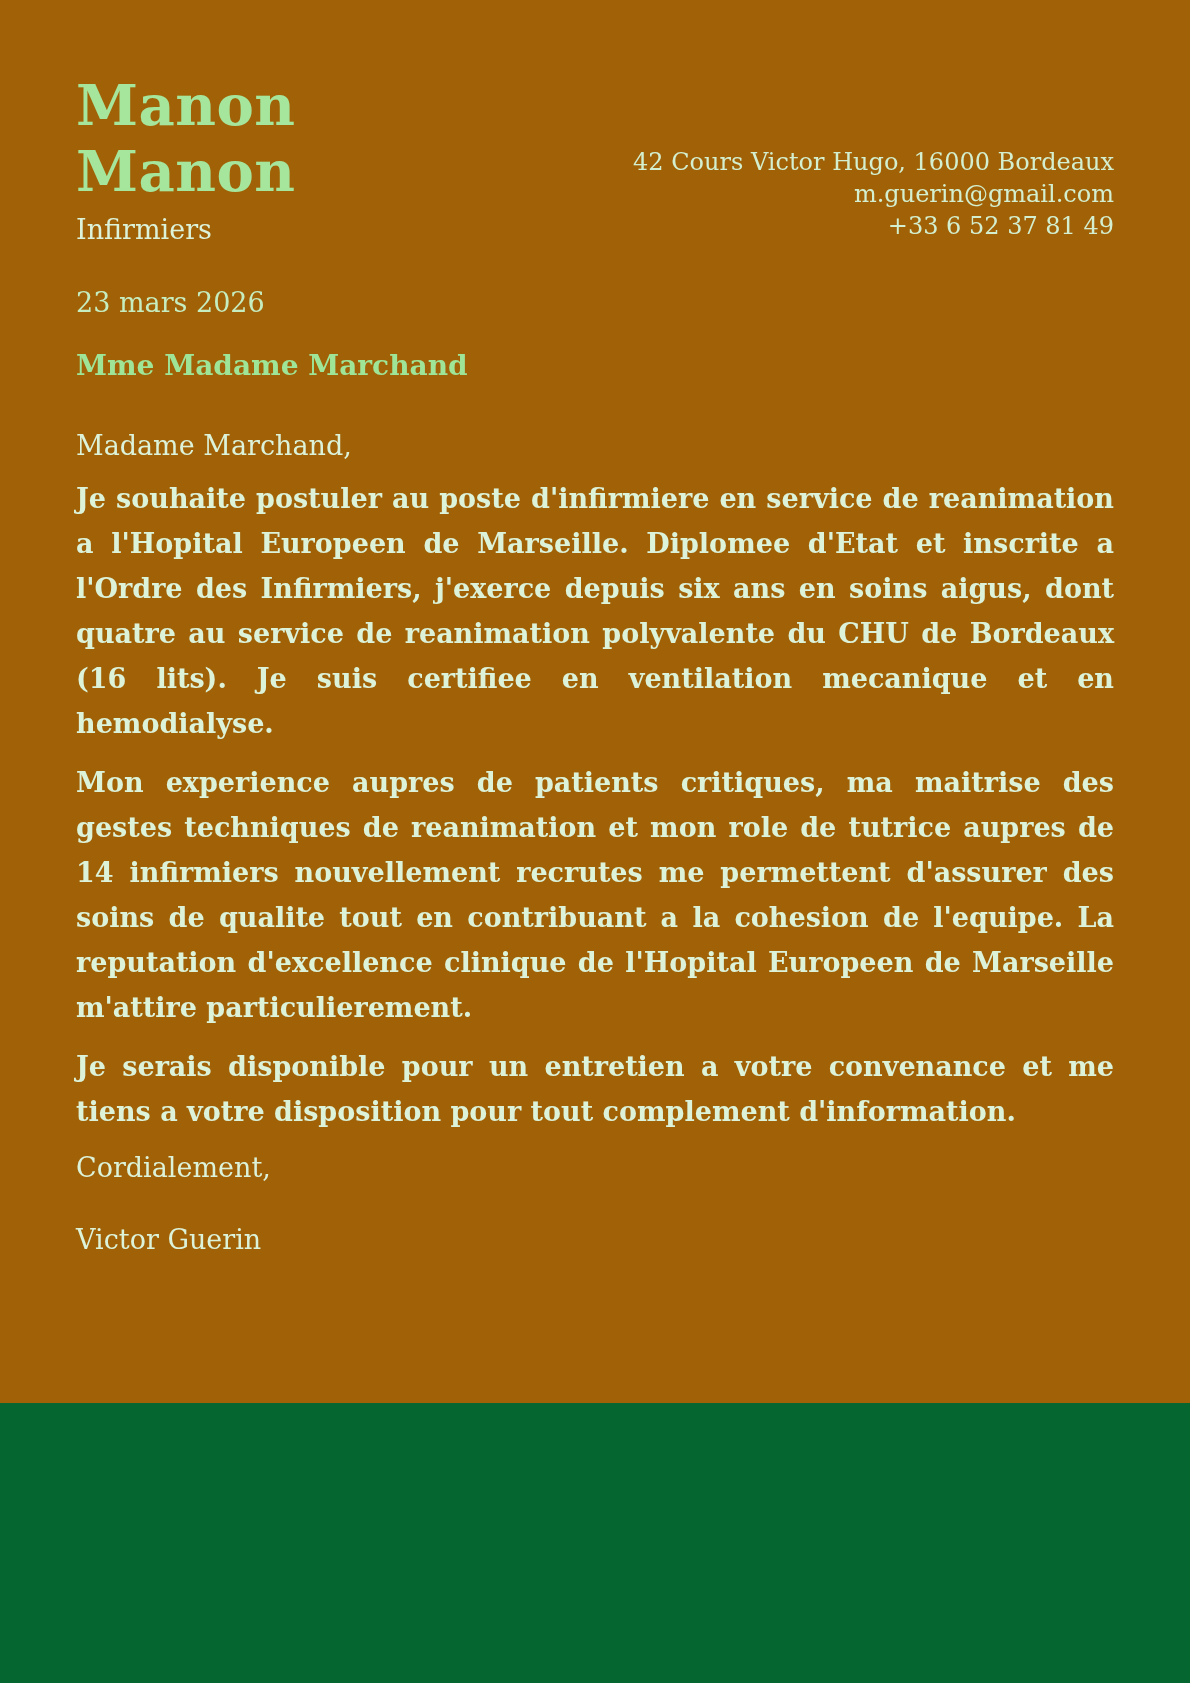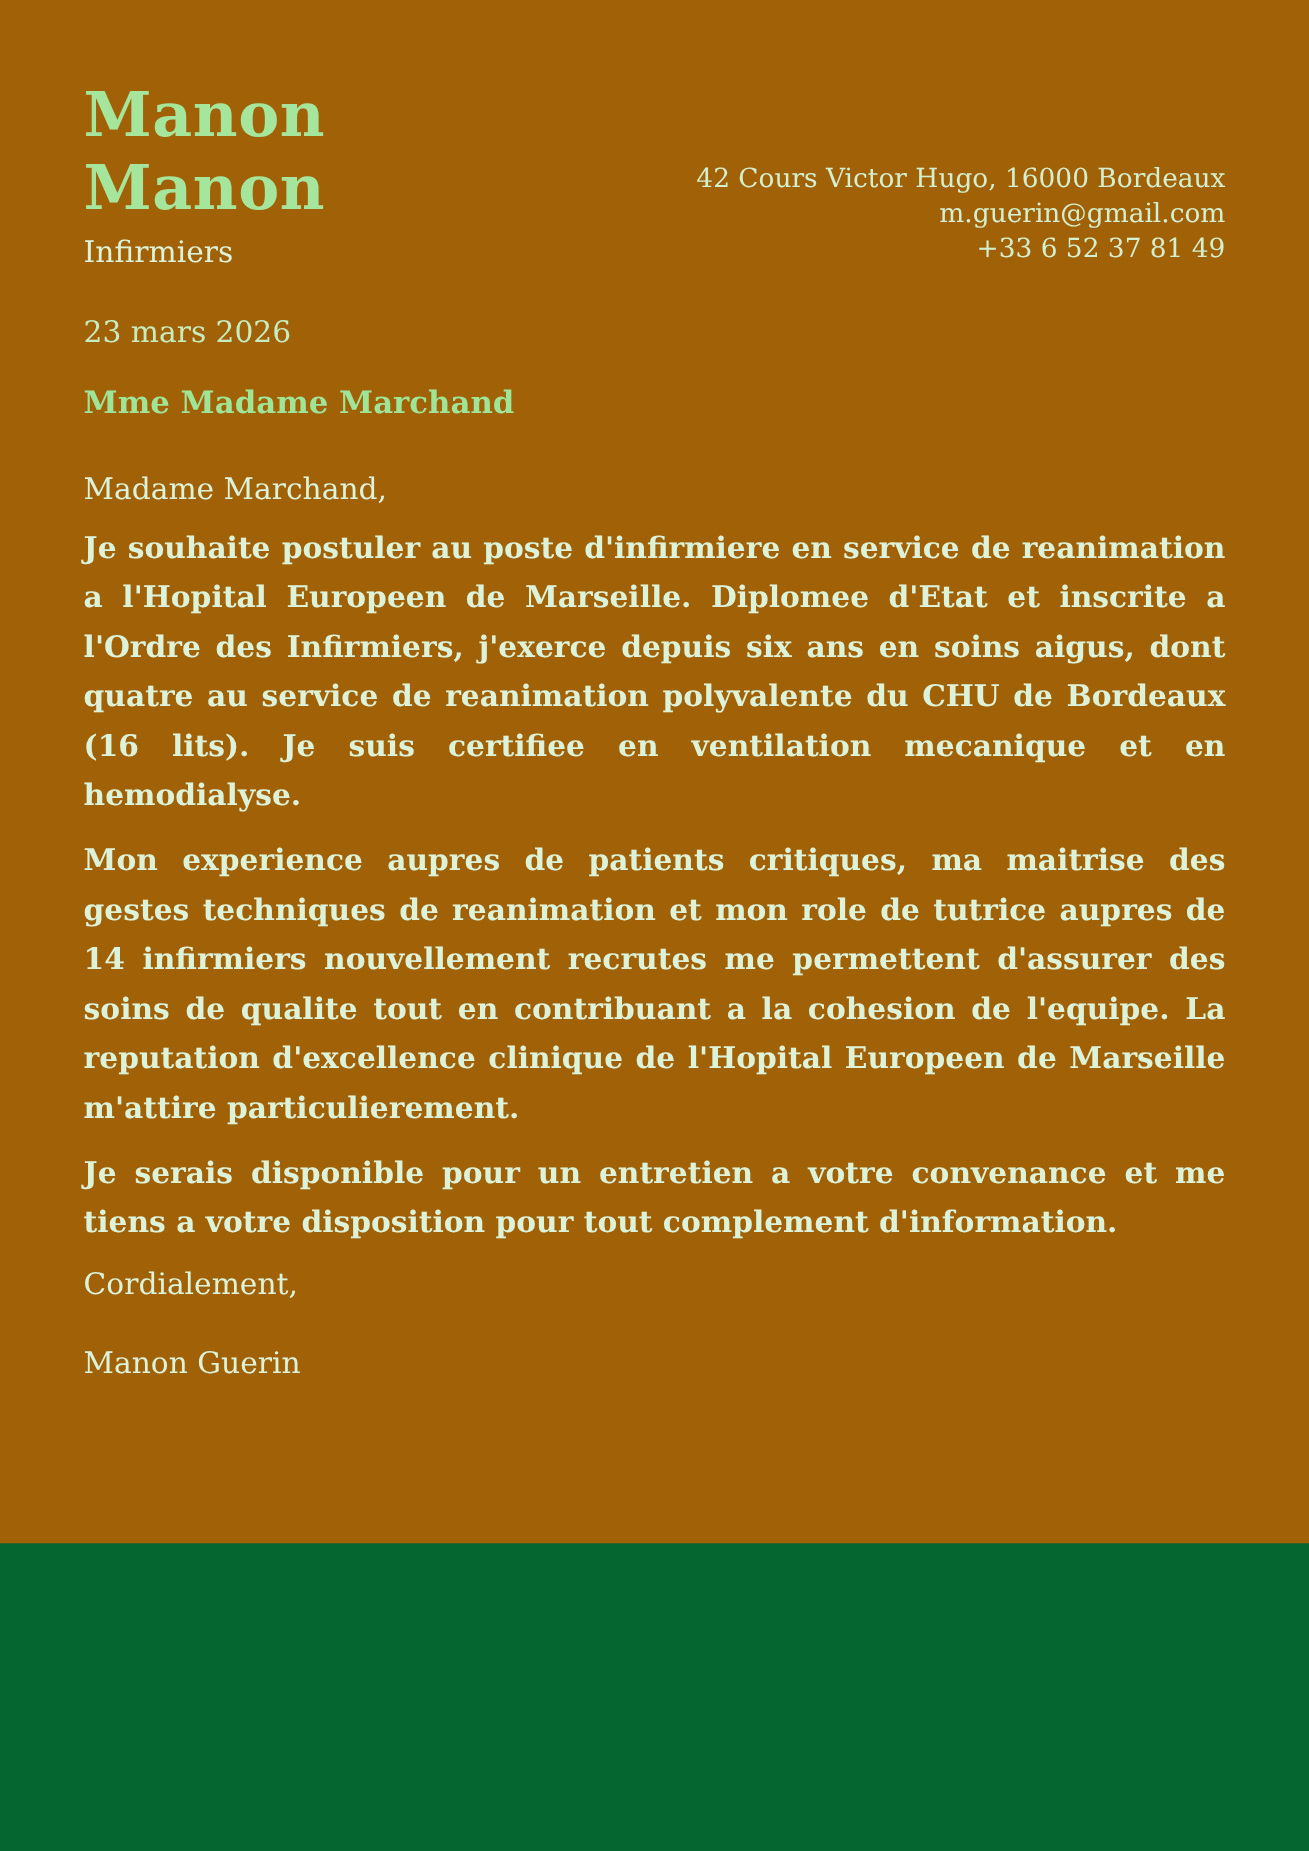--- a/index.html
+++ b/index.html
@@ -117,16 +117,16 @@
   <div class="recipient">
     <div class="recipient-name">Mme Madame Marchand</div>
   </div>
 
   <div class="letter-body">
     <p class="salutation">Madame Marchand,</p>
     <p class="para">Je souhaite postuler au poste d'infirmiere en service de reanimation a l'Hopital Europeen de Marseille. Diplomee d'Etat et inscrite a l'Ordre des Infirmiers, j'exerce depuis six ans en soins aigus, dont quatre au service de reanimation polyvalente du CHU de Bordeaux (16 lits). Je suis certifiee en ventilation mecanique et en hemodialyse.</p>
     <p class="para">Mon experience aupres de patients critiques, ma maitrise des gestes techniques de reanimation et mon role de tutrice aupres de 14 infirmiers nouvellement recrutes me permettent d'assurer des soins de qualite tout en contribuant a la cohesion de l'equipe. La reputation d'excellence clinique de l'Hopital Europeen de Marseille m'attire particulierement.</p>
     <p class="para">Je serais disponible pour un entretien a votre convenance et me tiens a votre disposition pour tout complement d'information.</p>
     <p class="closing">Cordialement,</p>
-    <p class="signature">Manon Guerin</p>
+    <p class="signature">Victor Guerin</p>
   </div>
 
 </div>
 
 </body></html>

